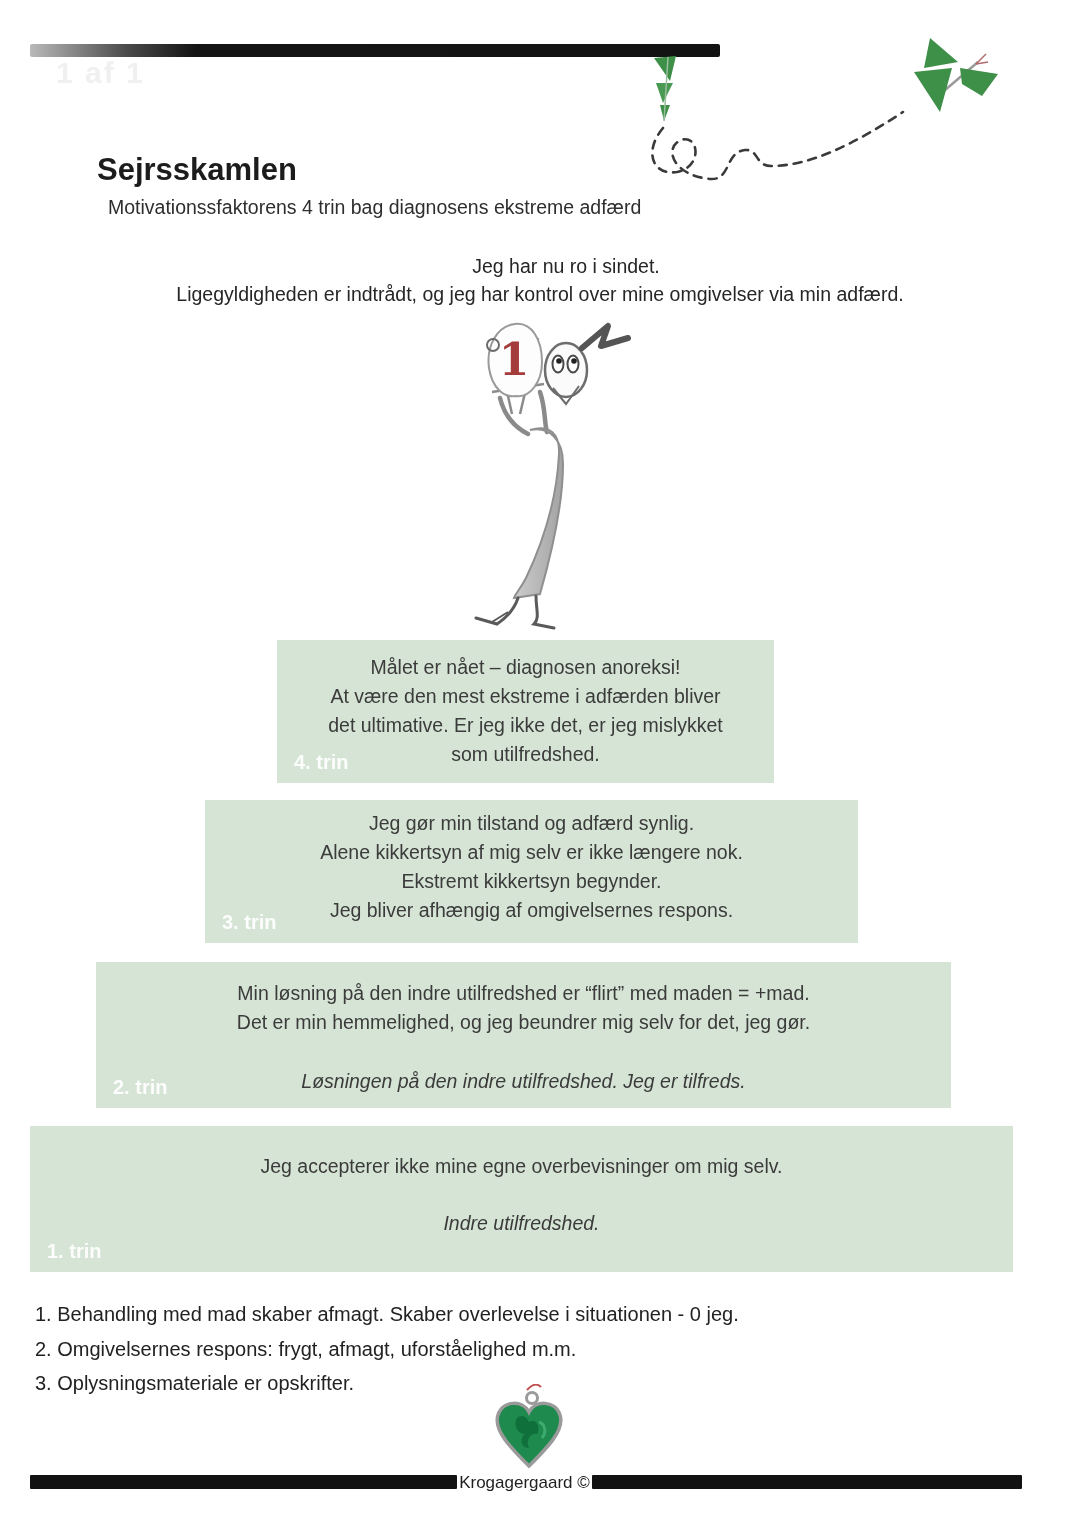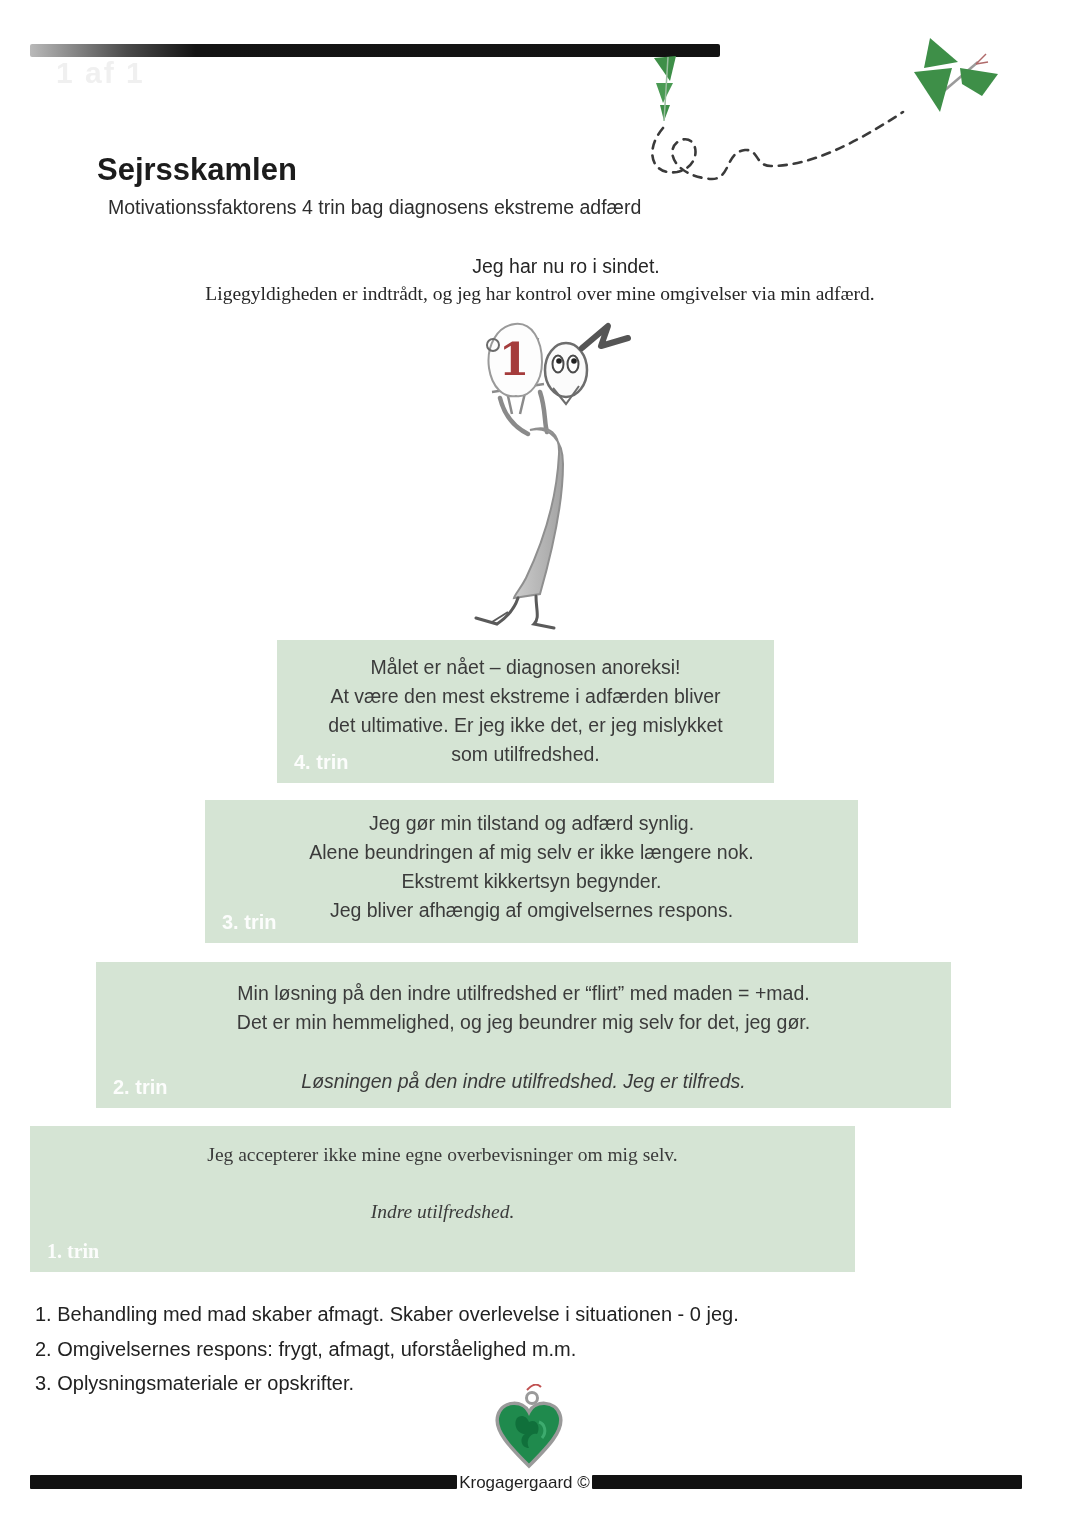--- a/index.html
+++ b/index.html
@@ -17,40 +17,40 @@
   .ghost-label{
     position:absolute;left:56px;top:56px;font-size:30px;font-weight:bold;
     color:#f0f0f0;letter-spacing:2px;
   }
   
   .title{position:absolute;left:97px;top:152px;font-size:31px;font-weight:bold;color:#1c1c1c;}
   .subtitle{position:absolute;left:97px;top:196px;font-size:19.5px;color:#2e2e2e;margin-left:11px;}
   
   .intro{position:absolute;left:0;width:1080px;text-align:center;font-size:19.5px;color:#262626;}
   .intro1{top:255px;margin-left:26px;}
-  .intro2{top:283px;font-family:Liberation Serif, serif;}
+  .intro2{top:283px;}
   
   .kite-svg{position:absolute;left:646px;top:55px;}
   .trail-svg{position:absolute;left:625px;top:80px;}
   .butterfly-svg{position:absolute;left:898px;top:32px;}
   
   .figure-svg{position:absolute;left:452px;top:312px;}
   
   .step{
     position:absolute;background:#d5e4d4;color:#3b3b3b;font-size:19.5px;
     text-align:center;line-height:29px;box-sizing:border-box;
   }
   .step .lbl{
     position:absolute;left:17px;bottom:11px;font-size:20px;font-weight:bold;
     color:rgba(255,255,255,0.92);line-height:20px;
   }
   .step-4{left:277px;top:640px;width:497px;height:143px;padding-top:13px;}
   .step-3{left:205px;top:800px;width:653px;height:143px;padding-top:9px;}
   .step-2{left:96px;top:962px;width:855px;height:146px;padding-top:17px;}
-  .step-1{left:30px;top:1126px;width:825px;height:146px;padding-top:14px;font-family:Liberation Serif, serif;}
+  .step-1{left:30px;top:1126px;width:983px;height:146px;padding-top:26px;}
   .italic-line{font-style:italic;}
   .step-2 .italic-line{margin-top:30px;}
   .step-1 .italic-line{margin-top:28px;}
   
   .footnotes{position:absolute;left:35px;top:1297px;font-size:20px;line-height:34.5px;color:#222;}
   .footnotes div{white-space:nowrap;}
   
   .heart-svg{position:absolute;left:487px;top:1384px;}
   
   .footer-bar{position:absolute;top:1475px;height:14px;background:#121212;border-radius:1px;}
@@ -132,21 +132,21 @@
   <div class="step step-4">
     <div>Målet er nået – diagnosen anoreksi!</div>
     <div>At være den mest ekstreme i adfærden bliver</div>
     <div>det ultimative. Er jeg ikke det, er jeg mislykket</div>
     <div>som utilfredshed.</div>
     <span class="lbl">4. trin</span>
   </div>
 
   <div class="step step-3">
     <div>Jeg gør min tilstand og adfærd synlig.</div>
-    <div>Alene beundringen af mig selv er ikke længere nok.</div>
+    <div>Alene kikkertsyn af mig selv er ikke længere nok.</div>
     <div>Ekstremt kikkertsyn begynder.</div>
     <div>Jeg bliver afhængig af omgivelsernes respons.</div>
     <span class="lbl">3. trin</span>
   </div>
 
   <div class="step step-2">
     <div>Min løsning på den indre utilfredshed er “flirt” med maden = +mad.</div>
     <div>Det er min hemmelighed, og jeg beundrer mig selv for det, jeg gør.</div>
     <div class="italic-line">Løsningen på den indre utilfredshed. Jeg er tilfreds.</div>
     <span class="lbl">2. trin</span>

